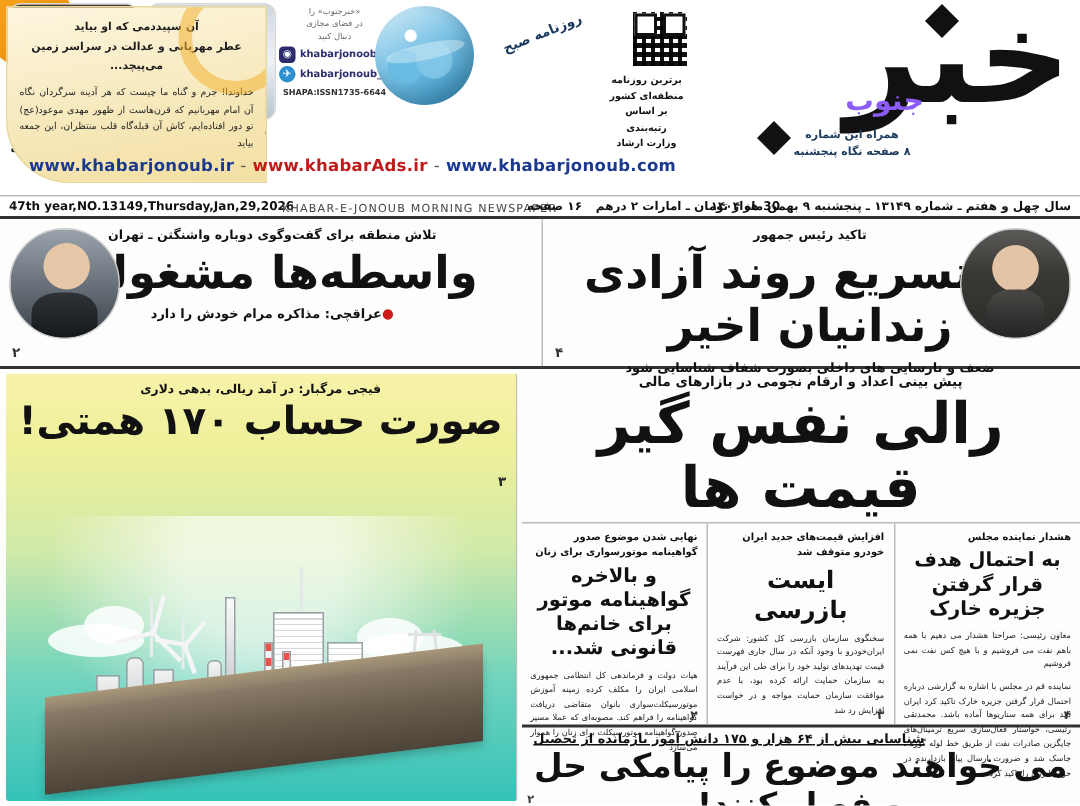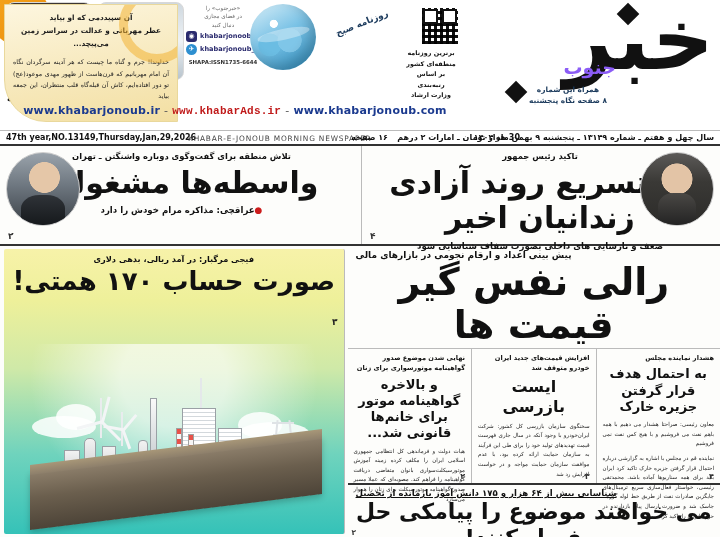--- a/index.html
+++ b/index.html
@@ -211,21 +211,21 @@
 
   
   .webbar {
     position: absolute;
     left: 0; top: 104px; width: 470px;
     text-align: center;
     font-size: 11px; font-weight: bold; letter-spacing: .2px;
     direction: ltr;
     color: #1b3a8f;
   }
-  .webbar .red { color:#c01a1a;font-family:Liberation Mono, monospace; }
+  .webbar .red { color:#c01a1a; }
   .webbar .sep { color:#555; font-weight:normal; }
 
   
   .infostrip {
     position: relative;
     height: 16px;
     border-top: 1px solid #bbb;
     border-bottom: 2px solid #333;
     background: #fff;
   }
@@ -409,21 +409,21 @@
   
   .rightpkg {
     width: 374px;
     display: flex; flex-direction: column;
   }
   .lead-block {
     padding: 4px 8px 2px 8px;
     border-bottom: 1px solid #bbb;
   }
   .lead-kick {
-    font-size: 9px; font-weight:bold; color:#111; text-align:left;
+    font-size: 9px; font-weight:bold; color:#111; text-align:center;
   }
   .lead-head {
     font-size: 38px; font-weight: bold; color:#111;
     text-align:center; line-height:1.12; margin-top: 1px;
     letter-spacing: -1px;
   }
   .three-col {
     display:flex; flex-direction: row;
     height: 136px;
     border-bottom: 2px solid #333;

